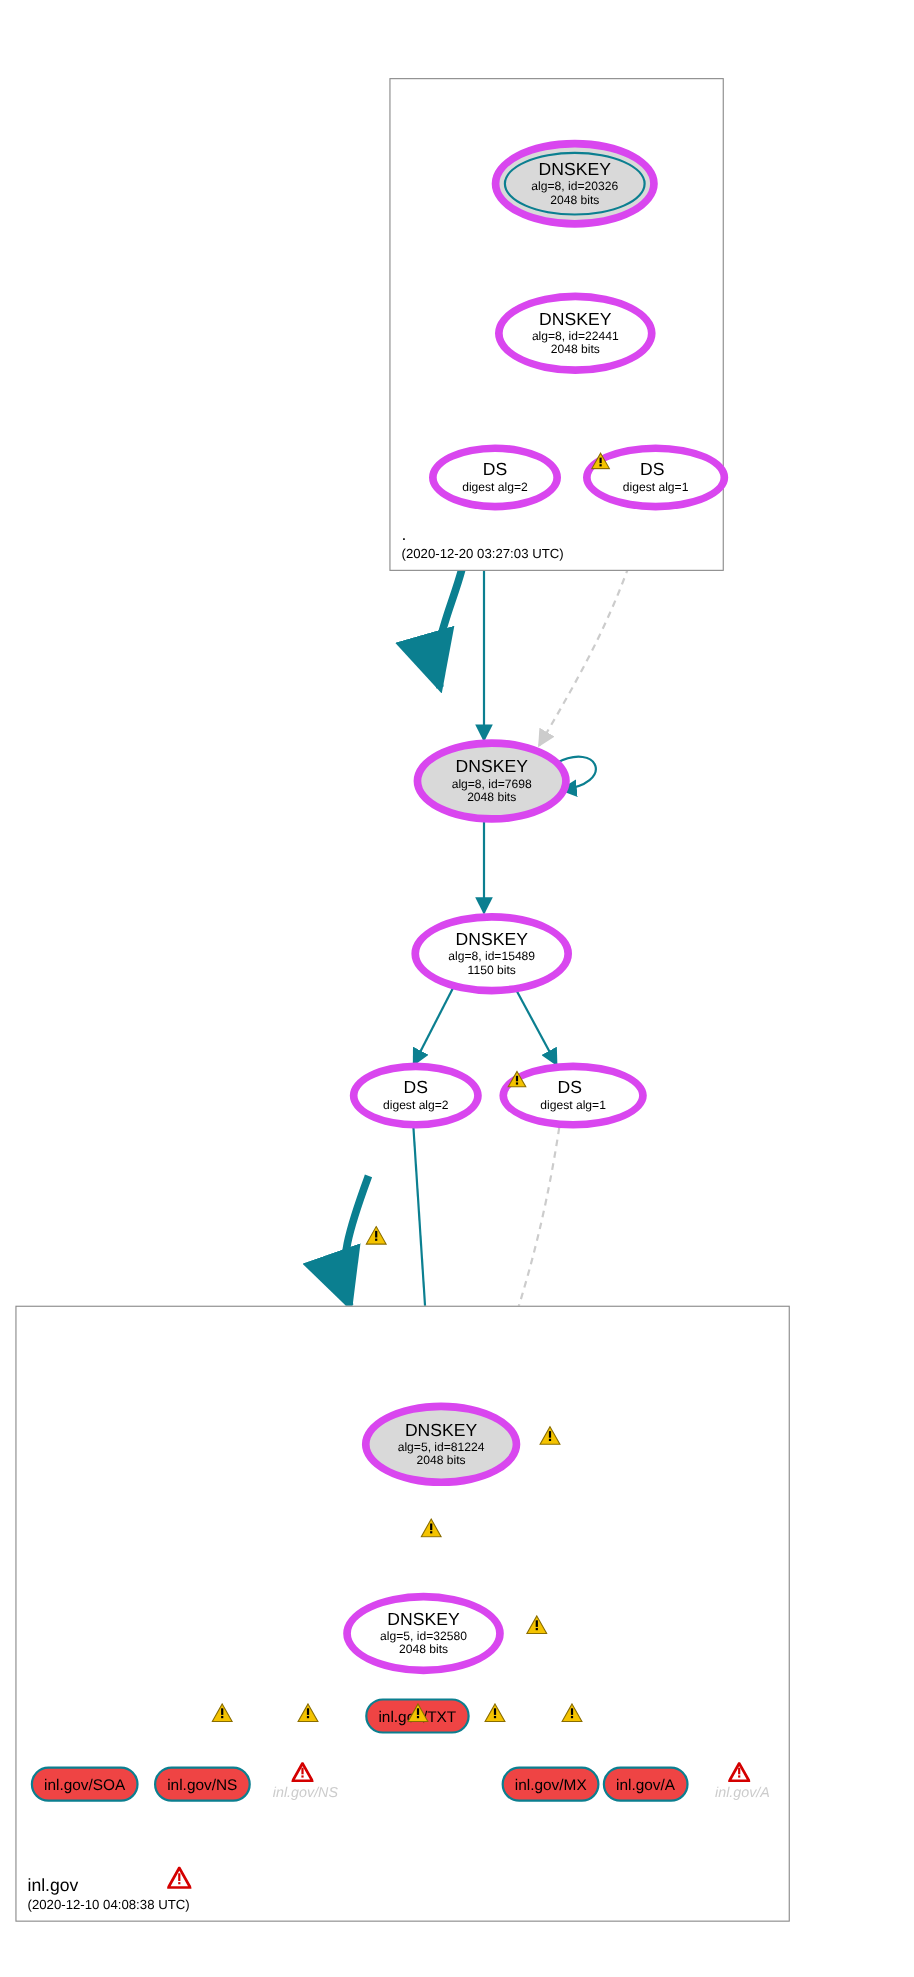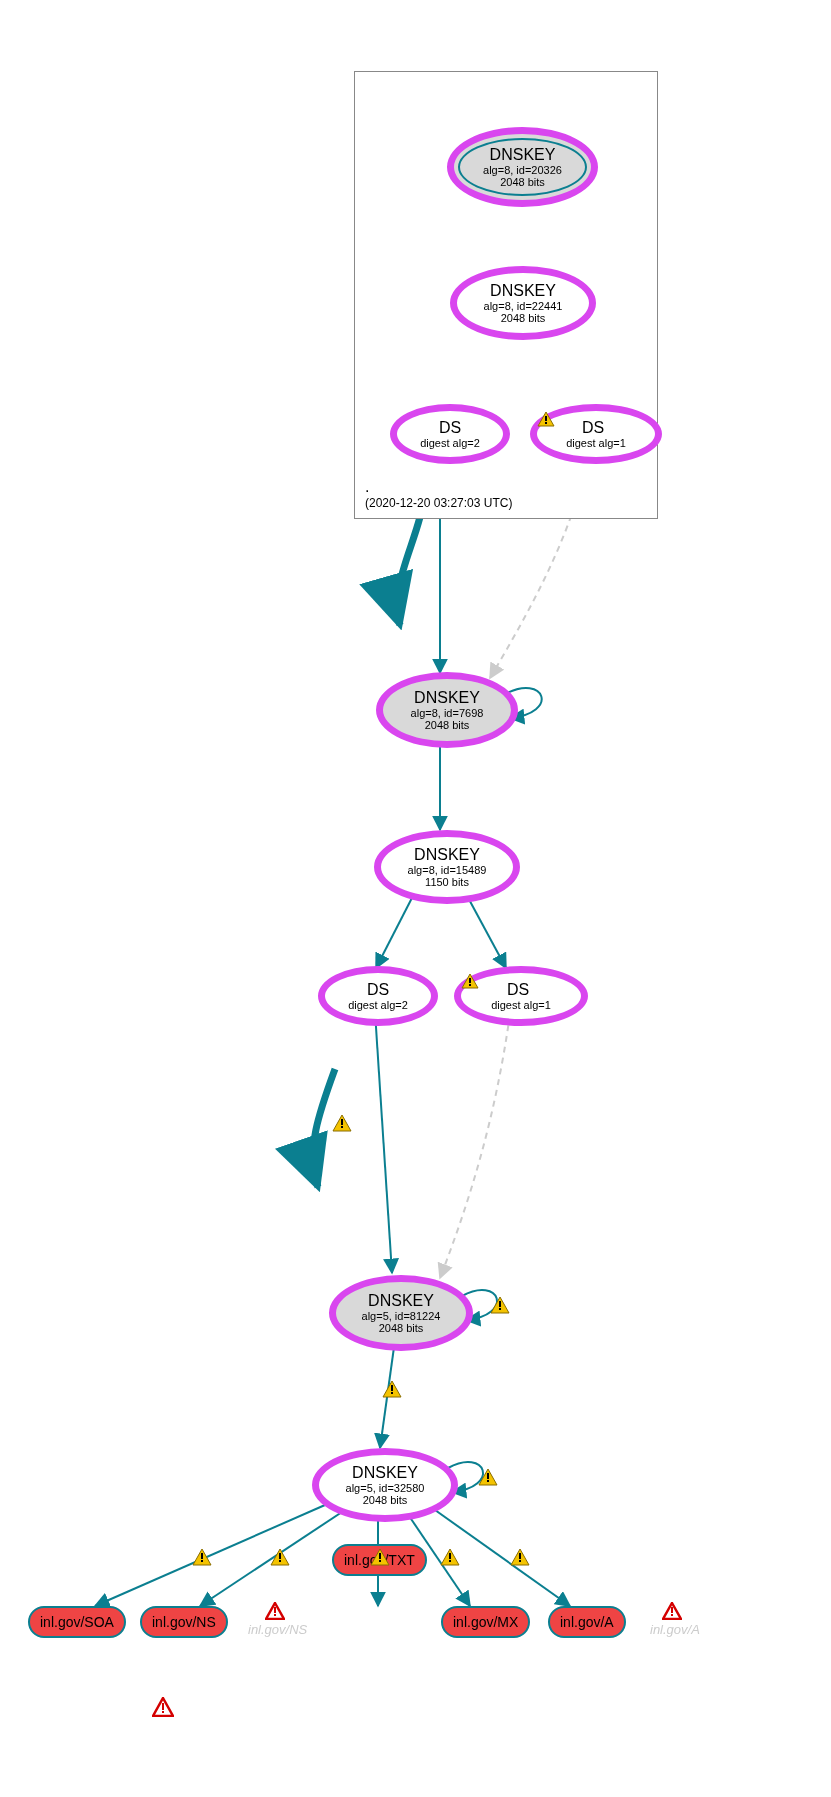--- a/index.html
+++ b/index.html
@@ -75,20 +75,26 @@
     <path d="M405,1510 L470,1606" fill="none" stroke="#0b7f90" stroke-width="2" marker-end="url(#ah)"></path>
     <path d="M428,1505 L570,1606" fill="none" stroke="#0b7f90" stroke-width="2" marker-end="url(#ah)"></path>
   </svg>
 
   <div class="zone" style="left:354px;top:71px;width:302px;height:446px">
     <div class="zone-label">
       <div class="name">.</div>
       <div class="ts">(2020-12-20 03:27:03 UTC)</div>
     </div>
   </div>
+  <div class="zone" style="left:14px;top:1187px;width:702px;height:558px">
+    <div class="zone-label">
+      <div class="name">inl.gov</div>
+      <div class="ts">(2020-12-10 04:08:38 UTC)</div>
+    </div>
+  </div>
 
   <div class="node ellipse grey double" style="left:447px;top:127px;width:137px;height:66px">
     <div class="title">DNSKEY</div>
     <div class="meta">alg=8, id=20326</div>
     <div class="meta">2048 bits</div>
   </div>
   <div class="node ellipse" style="left:450px;top:266px;width:132px;height:60px">
     <div class="title">DNSKEY</div>
     <div class="meta">alg=8, id=22441</div>
     <div class="meta">2048 bits</div>
@@ -152,21 +158,21 @@
 
   <div class="node rrect" style="left:28px;top:1606px">
       <span>inl.gov/SOA</span>
     </div>
   <div class="node rrect" style="left:140px;top:1606px">
       <span>inl.gov/NS</span>
     </div>
   <div class="node rrect" style="left:332px;top:1544px">
       <span>inl.gov/TXT</span>
     </div>
-  <div class="node rrect" style="left:441px;top:1606px">
+  <div class="node rrect" style="left:456px;top:1606px">
       <span>inl.gov/MX</span>
     </div>
   <div class="node rrect" style="left:548px;top:1606px">
       <span>inl.gov/A</span>
     </div>
 
   <div class="node faded" style="left:248px;top:1622px">
       <span>inl.gov/NS</span>
     </div>
   <div class="node faded" style="left:650px;top:1622px">

